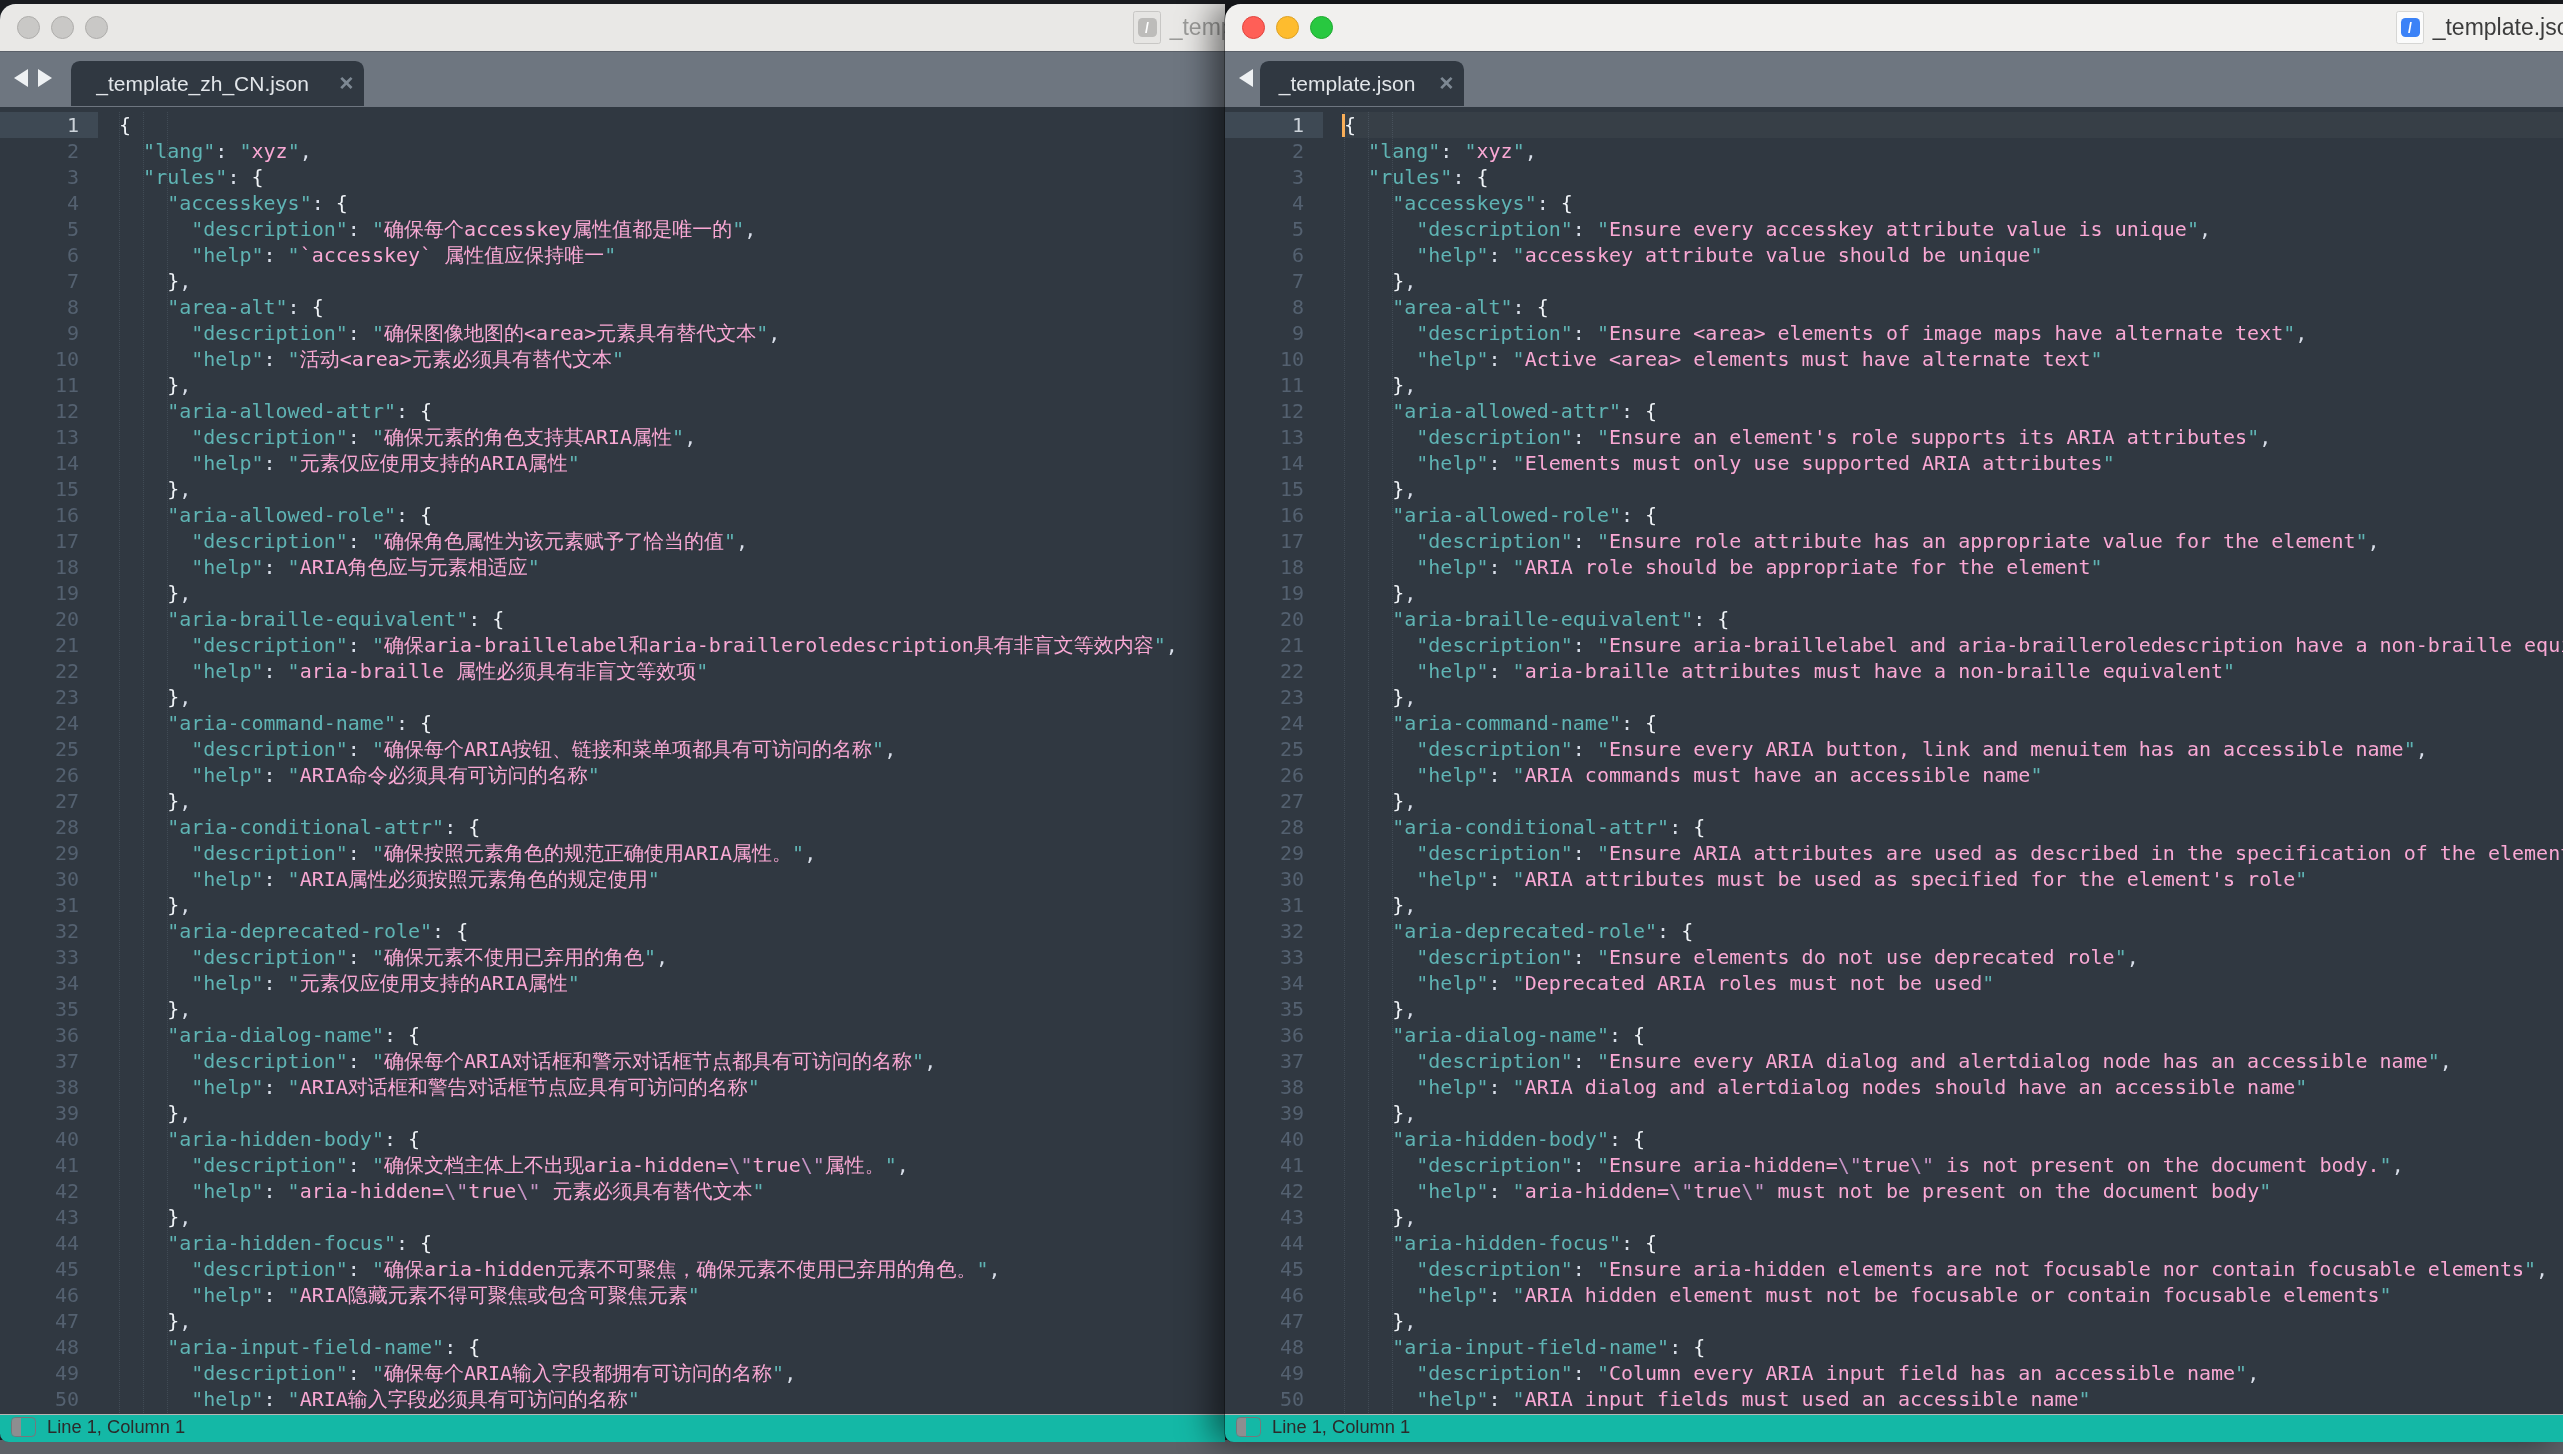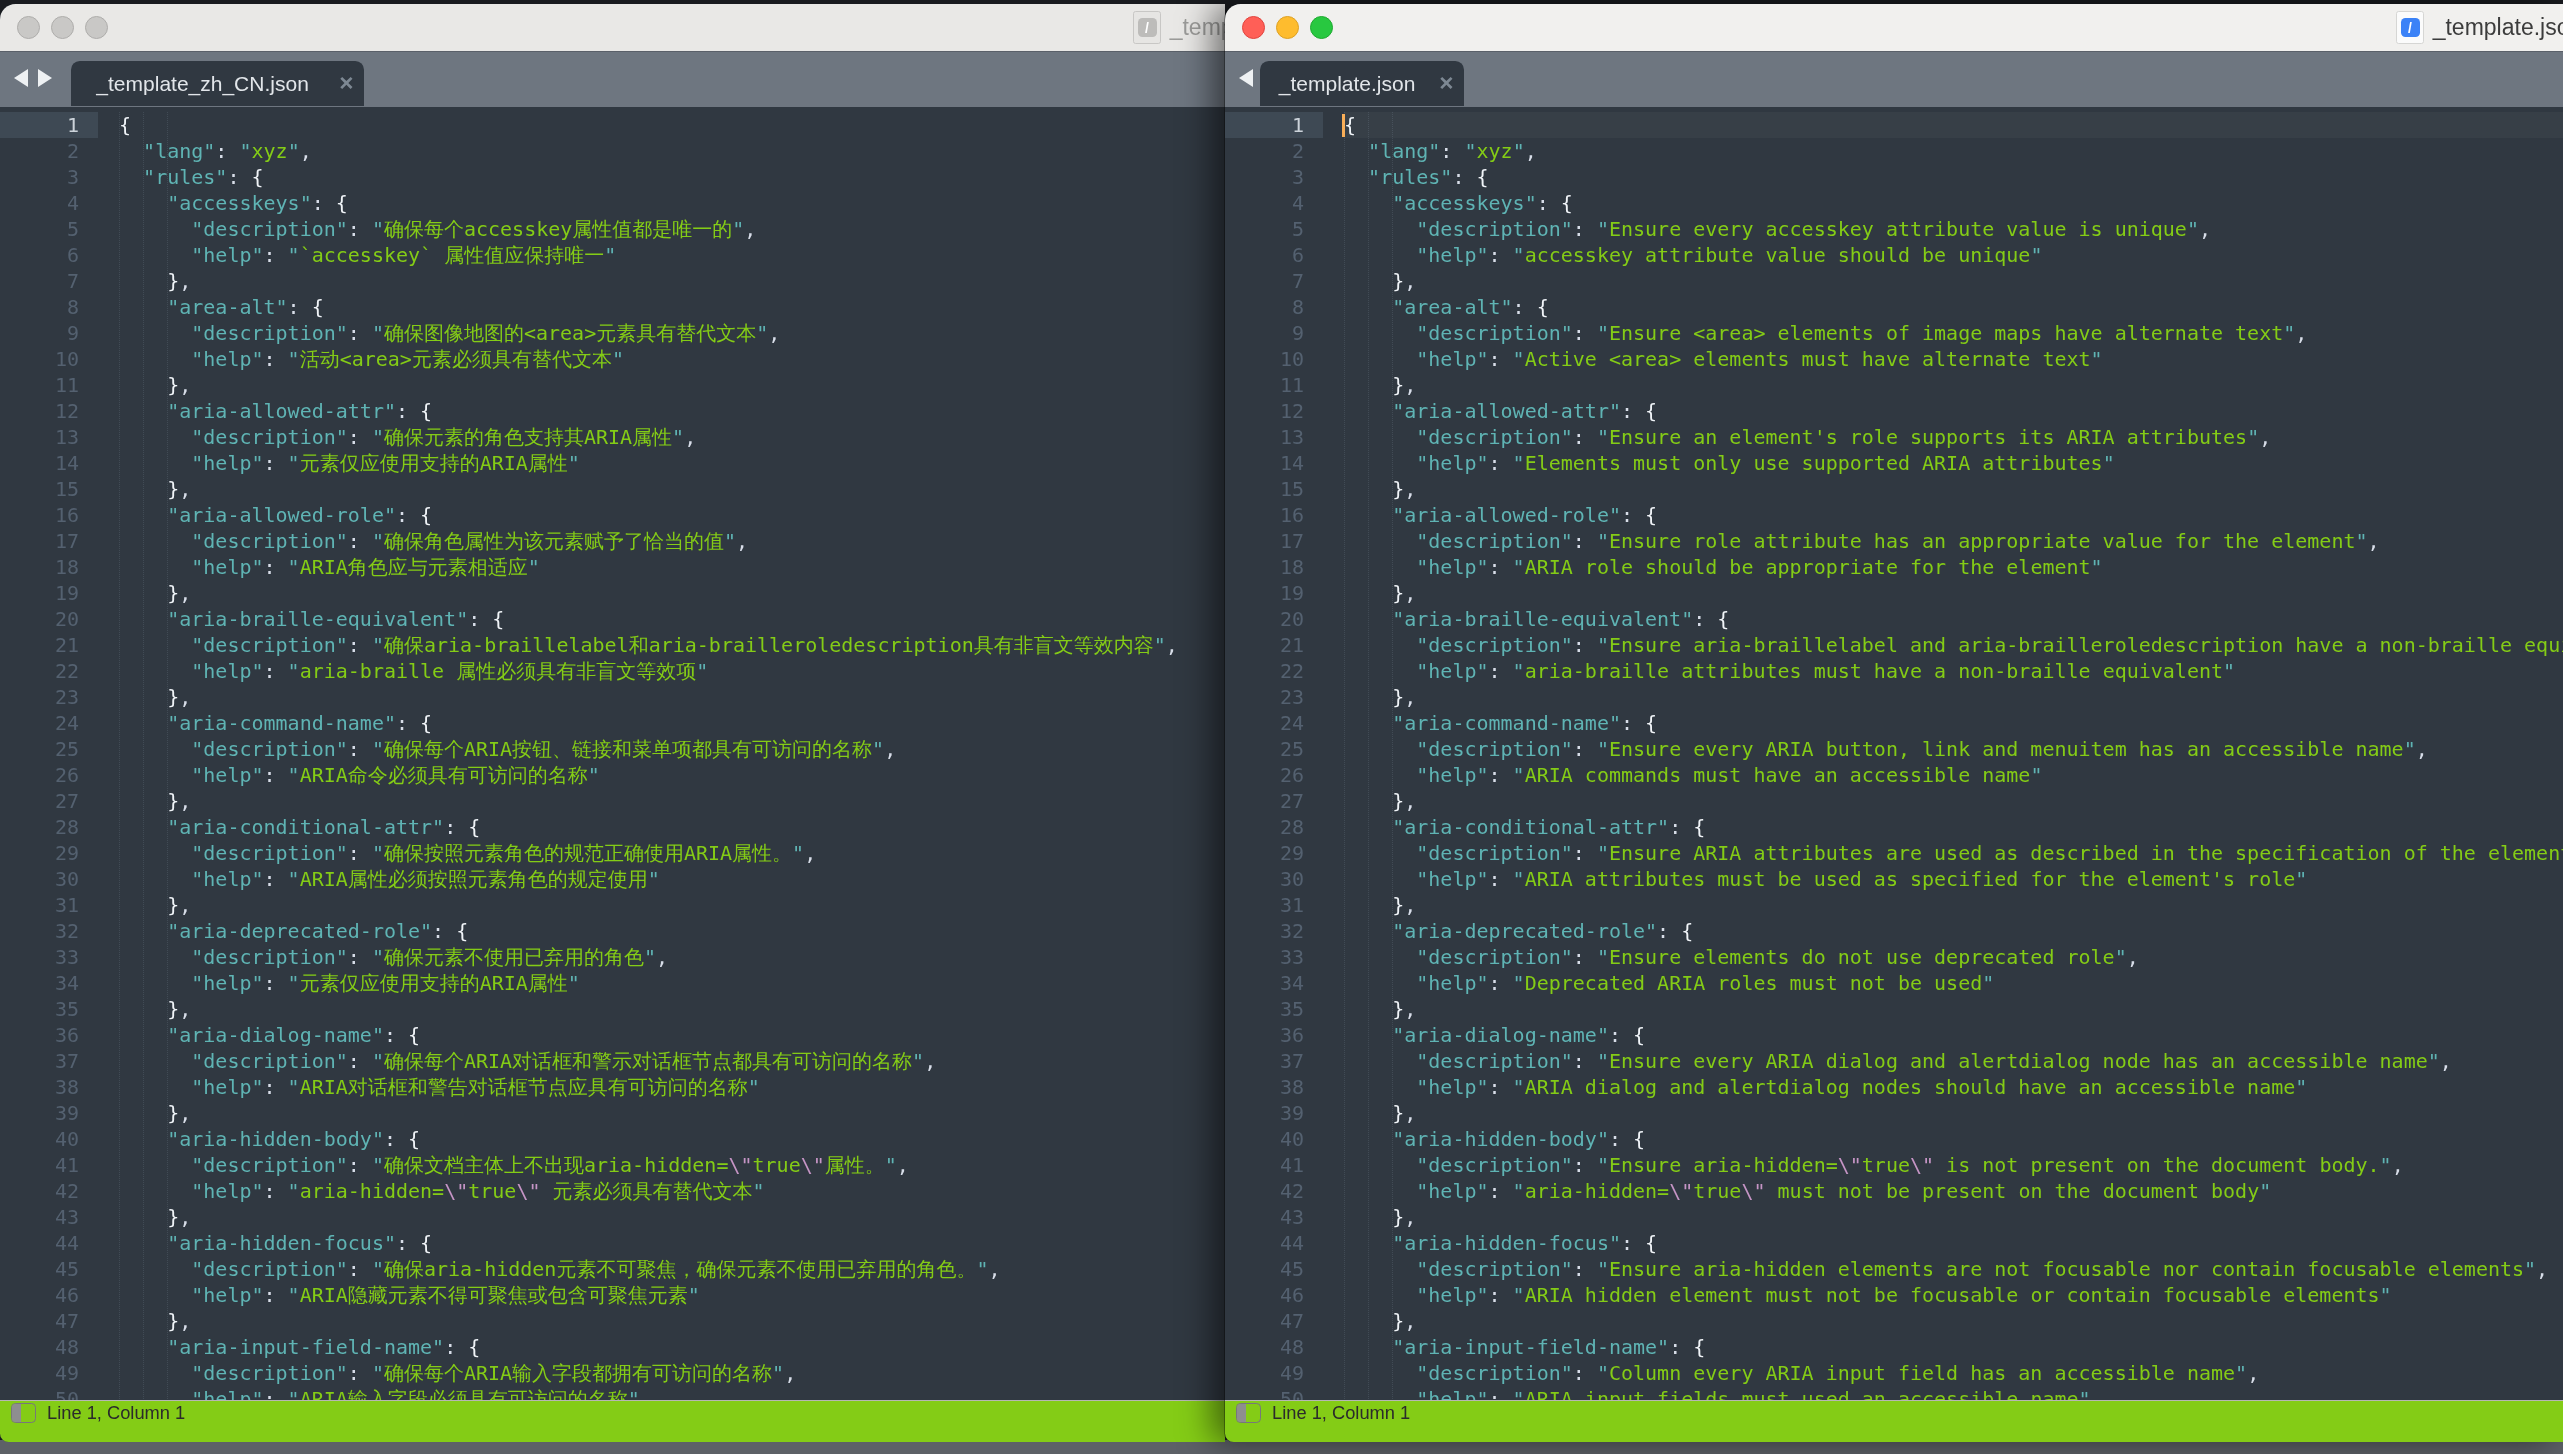--- a/index.html
+++ b/index.html
@@ -56,27 +56,27 @@
   .g{position:absolute;top:0;bottom:0;width:0;border-left:1.7px dotted rgba(171,187,201,.15);}
   .g1{left:119px;}.g2{left:143px;}.g3{left:167px;}
   .gutter{position:absolute;left:0;top:5.2px;width:98px;}
   .ln{height:26px;line-height:26px;text-align:right;padding-right:19px;color:#546170;}
   .ln.cur{background:#3e4954;color:#ccd3da;}
   .code{position:absolute;left:119px;right:0;top:5.2px;}
   .row{height:26px;line-height:26px;white-space:pre;color:#d8dee9;}
   .row.curl{background:rgba(255,255,255,.035);}
   .caret{position:absolute;left:117px;top:7px;width:2.6px;height:23px;background:#f9ae58;}
   .q,.k{color:#5fb4b4;}
-  .s{color:#84cc16;text-align:center;}
+  .s{color:#f9a8d4;text-align:center;}
   .e{color:#c695c6;}
   .p{color:#d8dee9;}
   .b{color:#f0f4f8;}
 
   
-  .statusbar{position:absolute;left:0;right:0;bottom:0;height:42px;background:#84cc16;
+  .statusbar{position:absolute;left:0;right:0;bottom:0;height:28px;background:#14b8a6;
              border-top:0.9px solid #b7b6b4;box-sizing:border-box;}
   .status-icon{position:absolute;left:10.5px;top:2.6px;width:23.5px;height:18.3px;border:1.7px solid #77777b;
                border-radius:4.4px;overflow:hidden;}
   .status-icon::before{content:"";position:absolute;left:0;top:0;bottom:0;width:9.6px;background:#8e8e90;}
   .status-text{position:absolute;left:47px;top:0;height:24.4px;line-height:23.5px;color:#2b2b2b;font-size:18.3px;}
 </style>
 </head>
 <body>
 
 <div class="window win-left">

